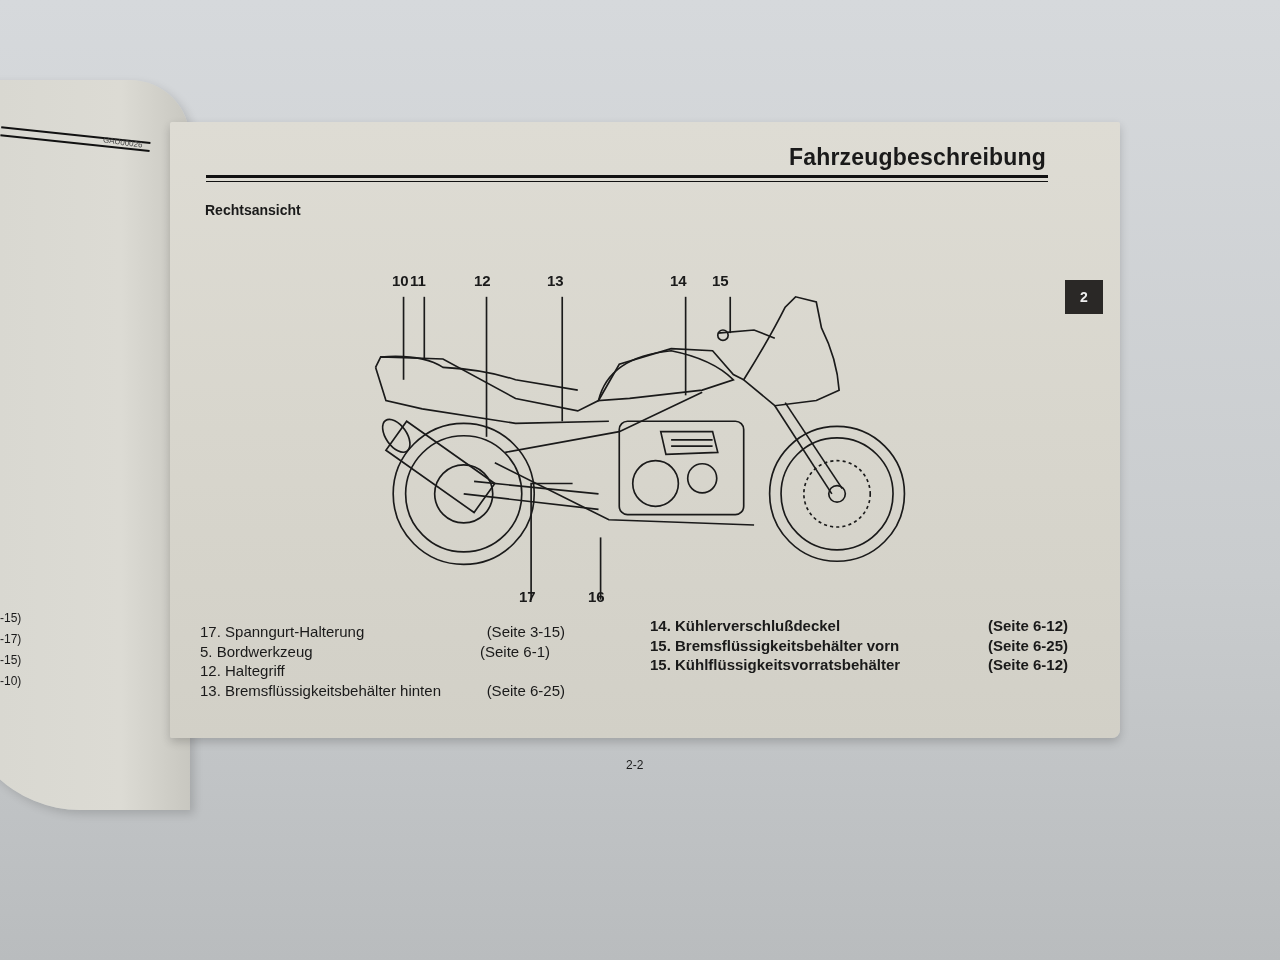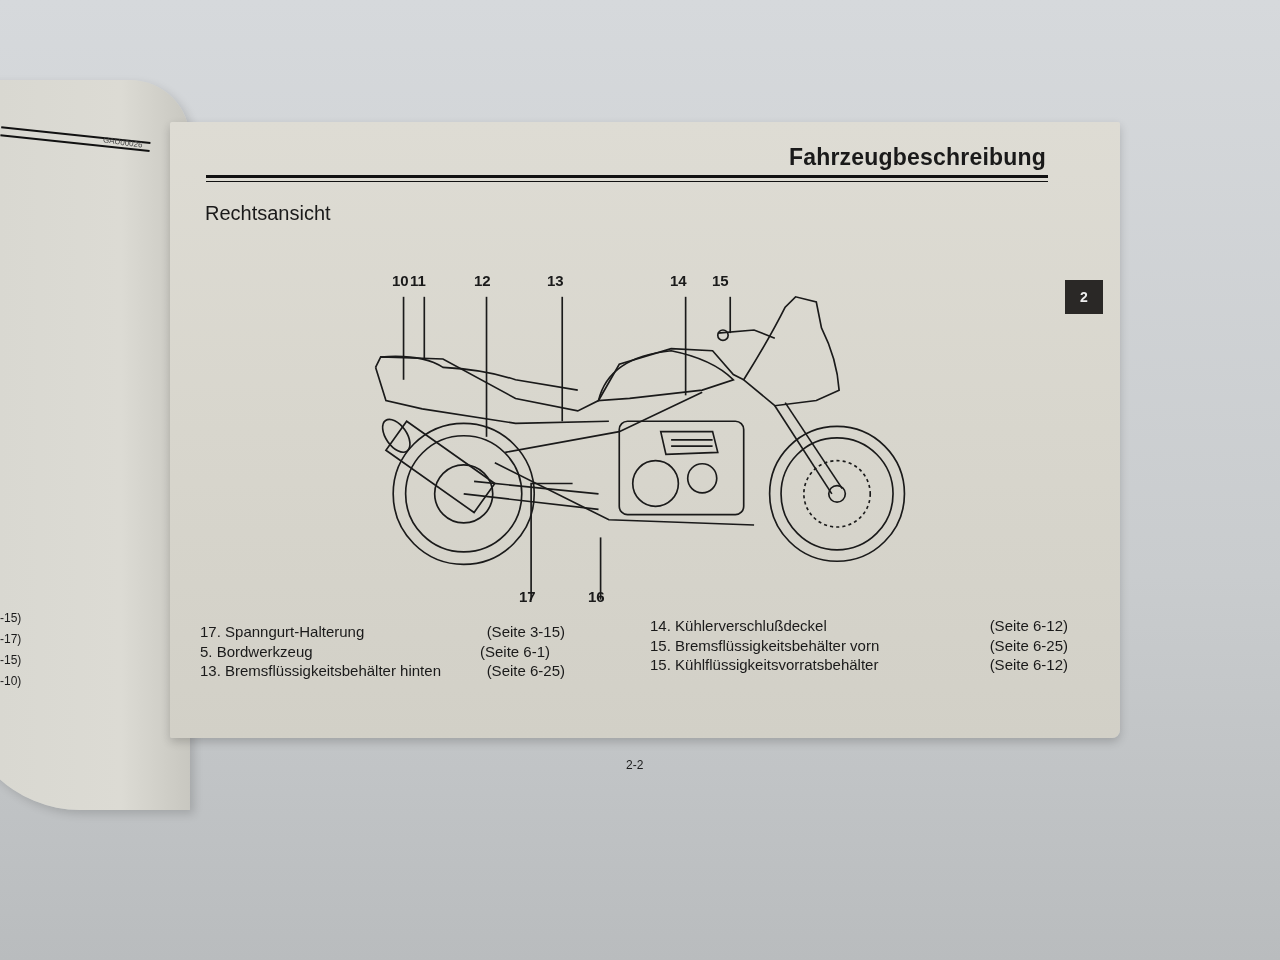--- a/index.html
+++ b/index.html
@@ -10,21 +10,21 @@
     background:linear-gradient(90deg,#d8d7d0 0%,#dcdbd4 70%,#c8c7c0 100%);
     border-radius:0 60px 0 120px;box-shadow:4px 4px 10px rgba(0,0,0,.15);}
   .left-code{position:absolute;left:143px;top:58px;font-size:8px;color:#444;transform:rotate(8deg);}
   .left-rule{position:absolute;left:40px;top:62px;width:150px;height:6px;border-top:2px solid #111;border-bottom:2px solid #111;transform:rotate(6deg);transform-origin:right;}
   .left-refs{position:absolute;left:40px;top:528px;font-size:12px;line-height:21px;}
   .right-page{position:absolute;left:170px;top:122px;width:950px;height:616px;
     background:linear-gradient(180deg,#dedcd4 0%,#d8d6cd 50%,#d2d0c7 100%);
     border-radius:2px 2px 8px 2px;box-shadow:0 4px 10px rgba(0,0,0,.18);}
   .page-title{position:absolute;right:74px;top:22px;font-size:23px;font-weight:bold;letter-spacing:.2px;}
   .title-rule{position:absolute;left:36px;right:72px;top:53px;height:3px;border-top:3px solid #111;border-bottom:1.5px solid #111;}
-  .section-title{position:absolute;left:35px;top:80px;font-size:20px;font-weight:normal;}
+  .section-title{position:absolute;left:35px;top:80px;font-size:14px;font-weight:bold;}
   .tab{position:absolute;left:895px;top:158px;width:38px;height:34px;background:#2a2826;color:#eee;font-weight:bold;font-size:14px;display:flex;align-items:center;justify-content:center;}
   .figure{position:absolute;left:200px;top:145px;width:560px;height:340px;}
   .callout{position:absolute;font-size:15px;font-weight:bold;}
   .legend{position:absolute;font-size:15px;line-height:19.5px;}
   .legend .row{display:flex;white-space:nowrap;}
   .legend .label{flex:1;}
   .page-num{position:absolute;left:456px;top:636px;font-size:12px;}
 </style>
 </head>
 <body>
@@ -101,23 +101,24 @@
     <line x1="400" y1="125" x2="455" y2="210"></line>
     <line x1="410" y1="122" x2="465" y2="205"></line>
 
     <path d="M100 210 L230 225"></path>
     <path d="M110 198 L230 210"></path>
   </svg>
 
   <div class="legend" style="left:30px;top:500px;width:365px;">
     <div class="row"><span>17.</span>&nbsp;<span class="label">Spanngurt-Halterung</span><span>(Seite 3-15)</span></div>
     <div class="row"><span>5.</span>&nbsp;<span class="label">Bordwerkzeug</span><span style="width:85px">(Seite 6-1)</span></div>
+    <div class="row"><span>12.</span>&nbsp;<span class="label">Haltegriff</span><span></span></div>
     <div class="row"><span>13.</span>&nbsp;<span class="label">Bremsflüssigkeitsbehälter hinten</span><span>(Seite 6-25)</span></div>
   </div>
 
-  <div class="legend" style="left:480px;top:494px;width:418px;">
+  <div class="legend" style="left:480px;top:494px;width:418px;font-weight:bold;">
     <div class="row"><span>14.</span>&nbsp;<span class="label">Kühlerverschlußdeckel</span><span>(Seite 6-12)</span></div>
     <div class="row"><span>15.</span>&nbsp;<span class="label">Bremsflüssigkeitsbehälter vorn</span><span>(Seite 6-25)</span></div>
     <div class="row"><span>15.</span>&nbsp;<span class="label">Kühlflüssigkeitsvorratsbehälter</span><span>(Seite 6-12)</span></div>
   </div>
 
   <div class="page-num">2-2</div>
 </div>
 
 </body></html>

